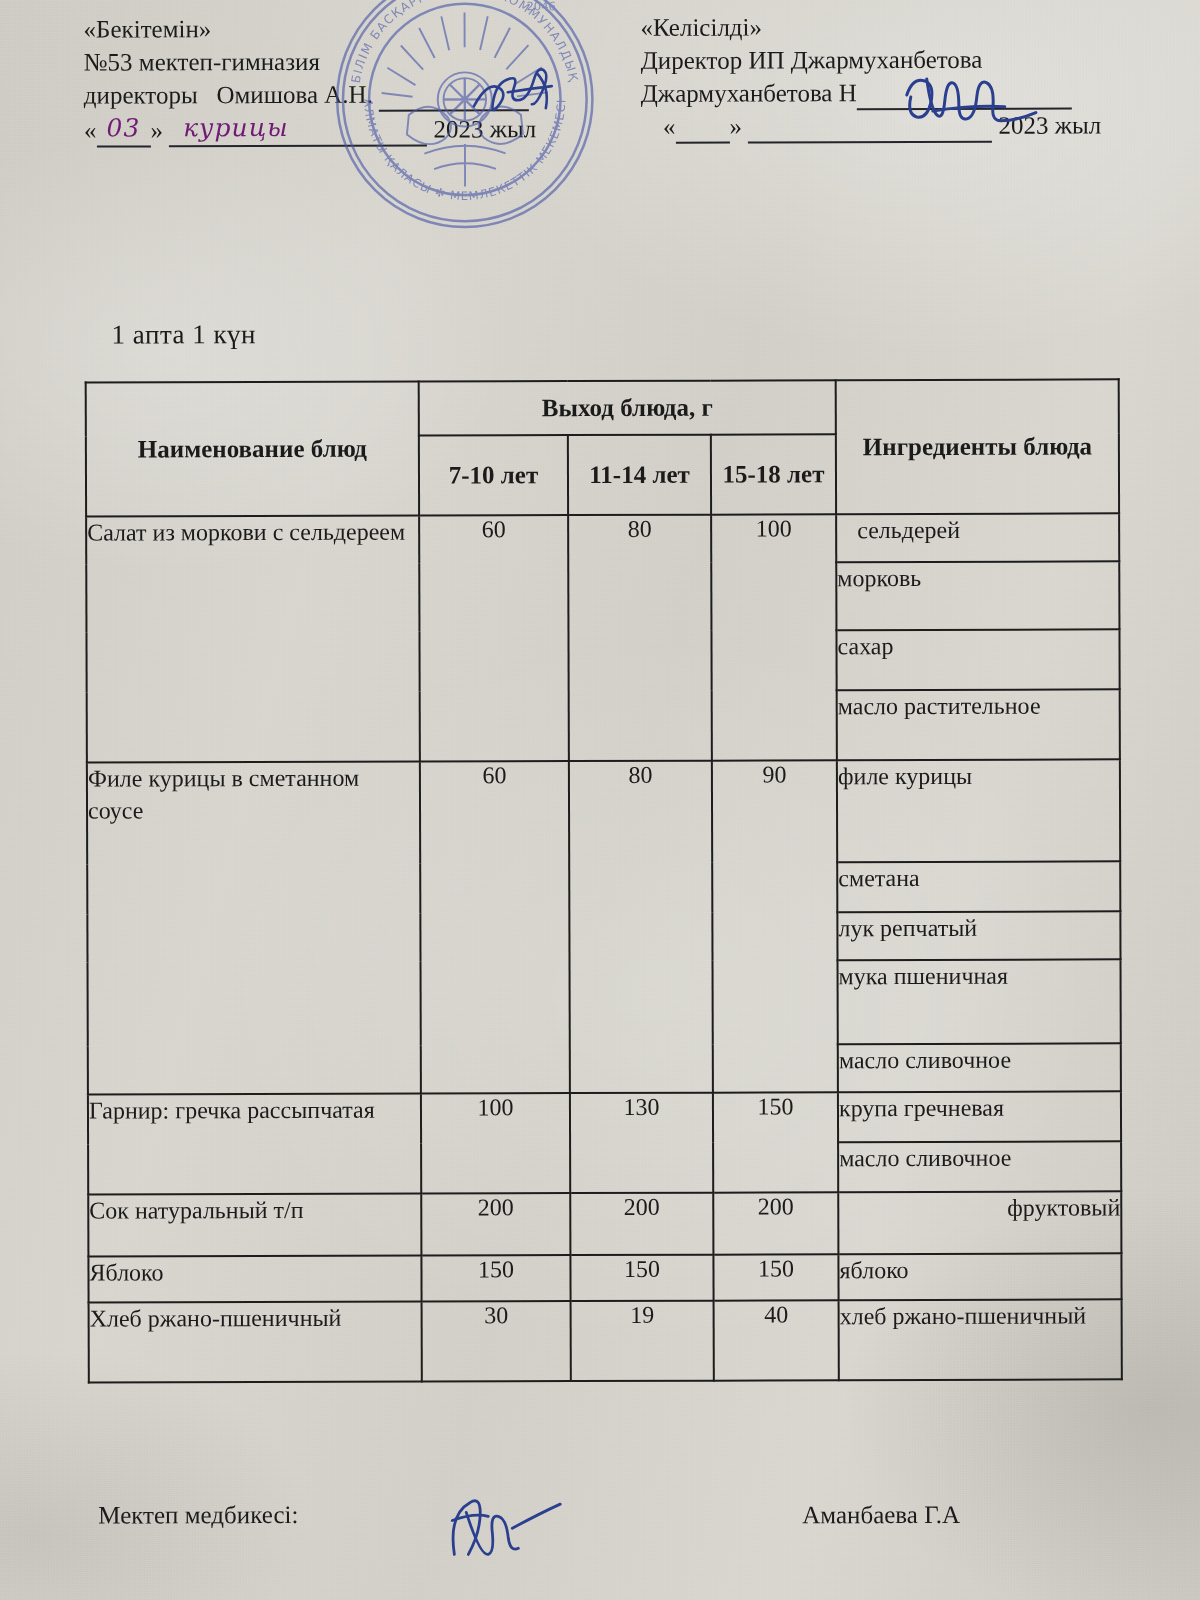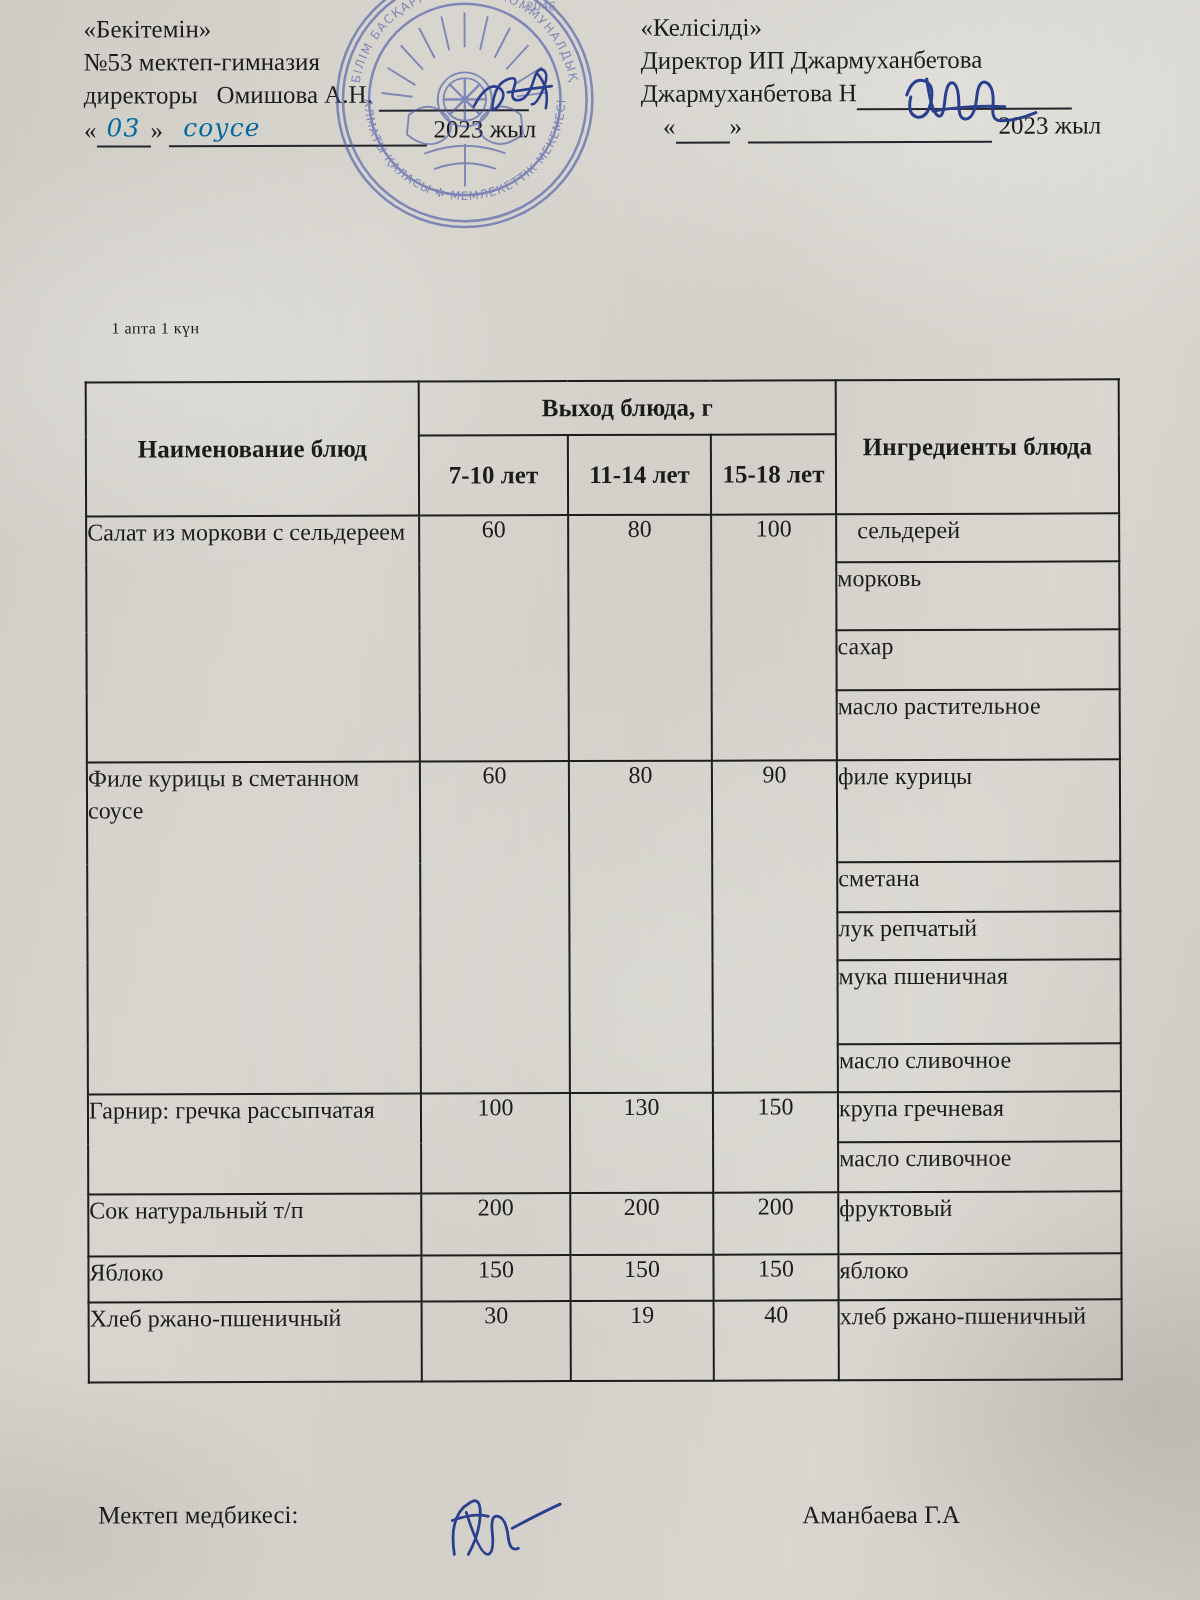--- a/index.html
+++ b/index.html
@@ -62,21 +62,21 @@
   }
   .blank-sm { width: 54px; }
   .blank-md { width: 150px; }
   .blank-lg { width: 215px; }
   .blank-xl { width: 244px; }
 
   
   .hand {
     font-family: "DejaVu Serif", serif;
     font-style: italic;
-    color: #0369a1;
+    color: #701a75;
     font-size: 25px;
     letter-spacing: 1px;
   }
 
   
   #stamp {
     position: absolute;
     left: 322px;
     top: -46px;
     width: 290px;
@@ -93,21 +93,21 @@
   }
   #sig-dir   { left: 470px; top: 62px;  width: 110px; height: 60px; }
   #sig-ip    { left: 905px; top: 70px;  width: 145px; height: 62px; }
   #sig-nurse { left: 438px; top: 1484px; width: 150px; height: 80px; }
 
   
   #daylabel {
     position: absolute;
     left: 113px;
     top: 318px;
-    font-size: 16px;
+    font-size: 27px;
     letter-spacing: 0.5px;
   }
 
   
   #tbl-wrap {
     position: absolute;
     left: 86px;
     top: 380px;
     width: 1033px;
   }
@@ -180,21 +180,21 @@
     <span class="ln">«Бекітемін»</span>
     <span class="ln">№53 мектеп-гимназия</span>
     <span class="ln">
       <span>директоры</span>
       &nbsp;
       <span>Омишова А.Н.</span>
       <span class="ul-line blank-md"></span>
     </span>
     <span class="ln">
       <span>«</span><span class="ul-line blank-sm hand" style="text-align:center">03</span><span>»</span>
-      <span class="ul-line blank-xl hand" style="padding-left:14px">соусе</span>
+      <span class="ul-line blank-xl hand" style="padding-left:14px">курицы</span>
       <span>2023 жыл</span>
     </span>
   </div>
 
   <div class="hdr hdr-right">
     <span class="ln">«Келісілді»</span>
     <span class="ln">Директор ИП Джармуханбетова</span>
     <span class="ln">
       <span>Джармуханбетова Н</span><span class="ul-line blank-lg"></span>
     </span>
@@ -341,21 +341,21 @@
             <td class="ing" style="height: 48px;">крупа гречневая</td>
           </tr>
           <tr class="ingrow">
             <td class="ing" style="height: 48px;">масло сливочное</td>
           </tr>
           <tr>
             <td class="name" rowspan="1">Сок натуральный т/п</td>
             <td class="qty" rowspan="1">200</td>
             <td class="qty" rowspan="1">200</td>
             <td class="qty" rowspan="1">200</td>
-            <td class="ing" style="height: 60px;">фруктовый</td>
+            <td class="ing" style="height: 60px; text-align: right;">фруктовый</td>
           </tr>
           <tr>
             <td class="name" rowspan="1">Яблоко</td>
             <td class="qty" rowspan="1">150</td>
             <td class="qty" rowspan="1">150</td>
             <td class="qty" rowspan="1">150</td>
             <td class="ing" style="height: 44px;">яблоко</td>
           </tr>
           <tr>
             <td class="name" rowspan="1">Хлеб ржано-пшеничный</td>

